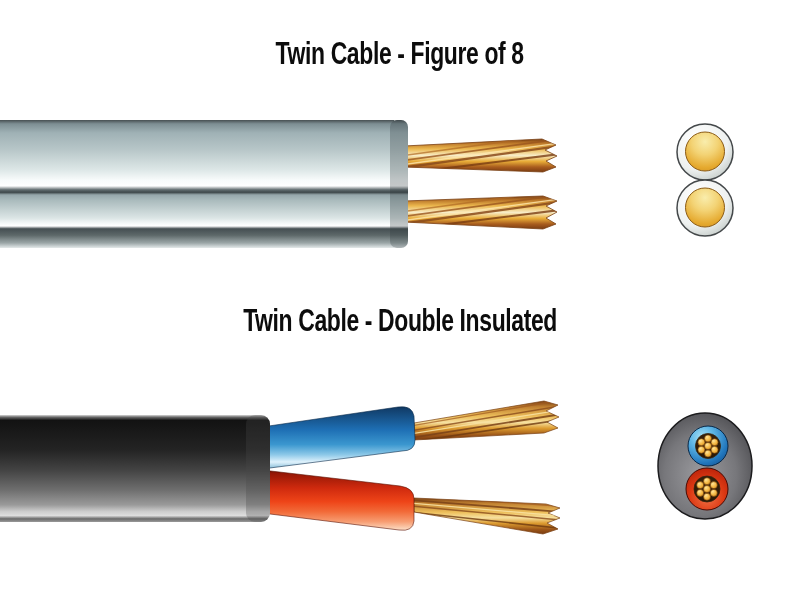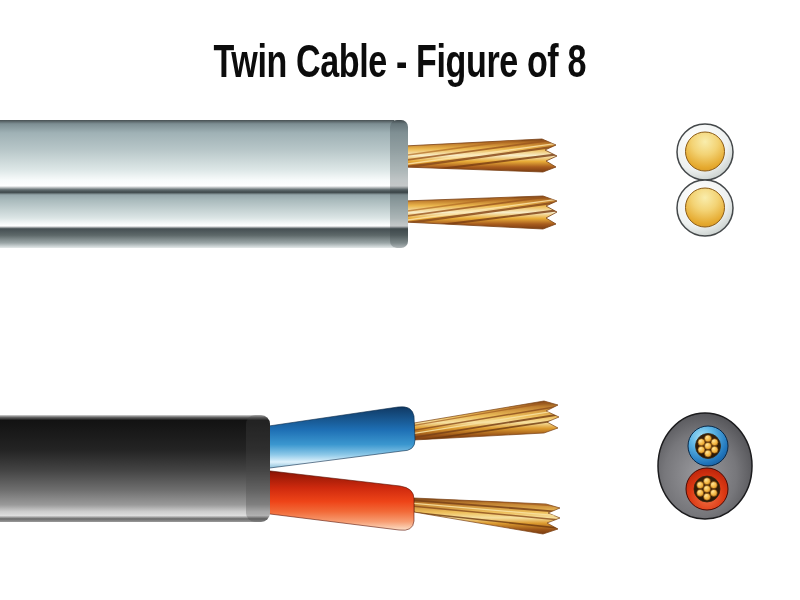--- a/index.html
+++ b/index.html
@@ -3,21 +3,21 @@
 <meta charset="utf-8">
 <style>
   html,body{margin:0;padding:0;}
   body{
     width:800px;height:600px;overflow:hidden;background:#ffffff;
     font-family:"Liberation Sans", sans-serif;position:relative;
   }
   .page{position:absolute;inset:0;background:#ffffff;}
   h1.title{
     position:absolute;left:0;width:800px;text-align:center;margin:0;
-    font-weight:700;font-size:46px;line-height:1;color:#0c0c0c;
+    font-weight:700;font-size:31px;line-height:1;color:#0c0c0c;
     font-family:"Liberation Sans", sans-serif;
   }
   h1.title .condensed{
     display:inline-block;transform:scaleX(0.74);transform-origin:center;
     white-space:nowrap;letter-spacing:-0.5px;
   }
   .t1{top:38px;}
   .t2{top:305px;}
   svg.illus{position:absolute;left:0;display:block;}
   #illus1{top:110px;}
@@ -111,20 +111,21 @@
     </g>
 
     <g>
       <circle cx="705" cy="152" r="28" fill="url(#gRing)" stroke="#44484a" stroke-width="1.5"></circle>
       <circle cx="705" cy="208" r="28" fill="url(#gRing)" stroke="#44484a" stroke-width="1.5"></circle>
       <circle cx="705" cy="151.5" r="19.5" fill="url(#gCopRad)" stroke="#8a5a14" stroke-width="1"></circle>
       <circle cx="705" cy="207.5" r="19.5" fill="url(#gCopRad)" stroke="#8a5a14" stroke-width="1"></circle>
     </g>
   </svg>
 
+  <h1 class="title t2"><span class="condensed">Twin Cable - Double Insulated</span></h1>
 
   <svg id="illus2" class="illus" width="800" height="180" viewBox="0 393 800 180">
     <defs>
       <linearGradient id="gSheath" gradientUnits="userSpaceOnUse" x1="0" y1="415" x2="0" y2="522">
         <stop offset="0" stop-color="#d8d8d8"></stop>
         <stop offset="0.02" stop-color="#6a6a6a"></stop>
         <stop offset="0.05" stop-color="#121212"></stop>
         <stop offset="0.33" stop-color="#242424"></stop>
         <stop offset="0.51" stop-color="#424242"></stop>
         <stop offset="0.70" stop-color="#6e6e6e"></stop>

